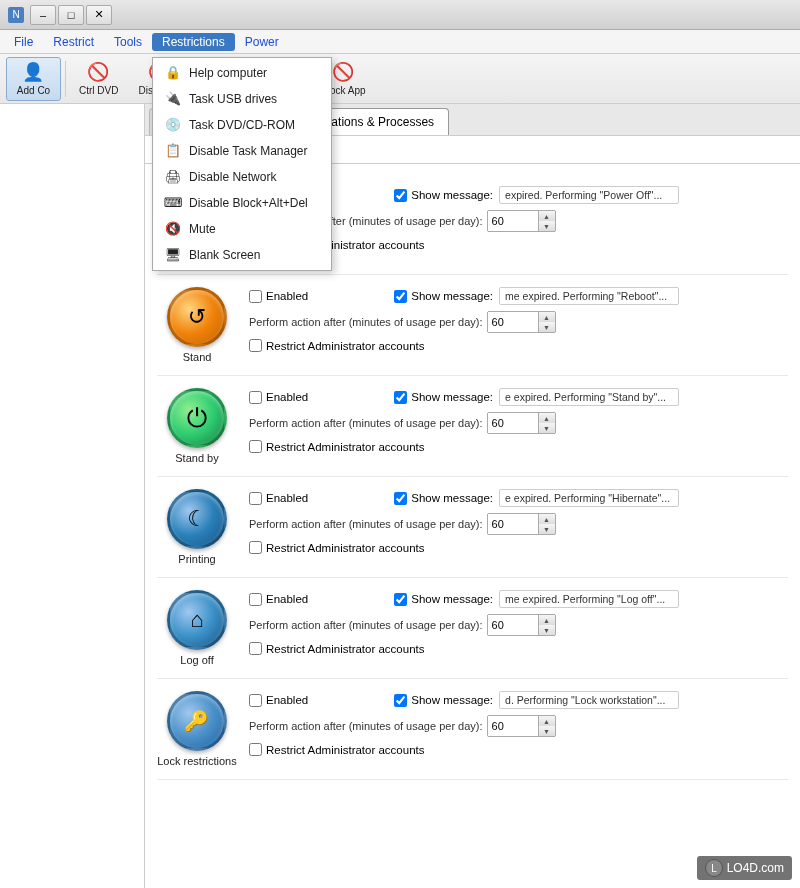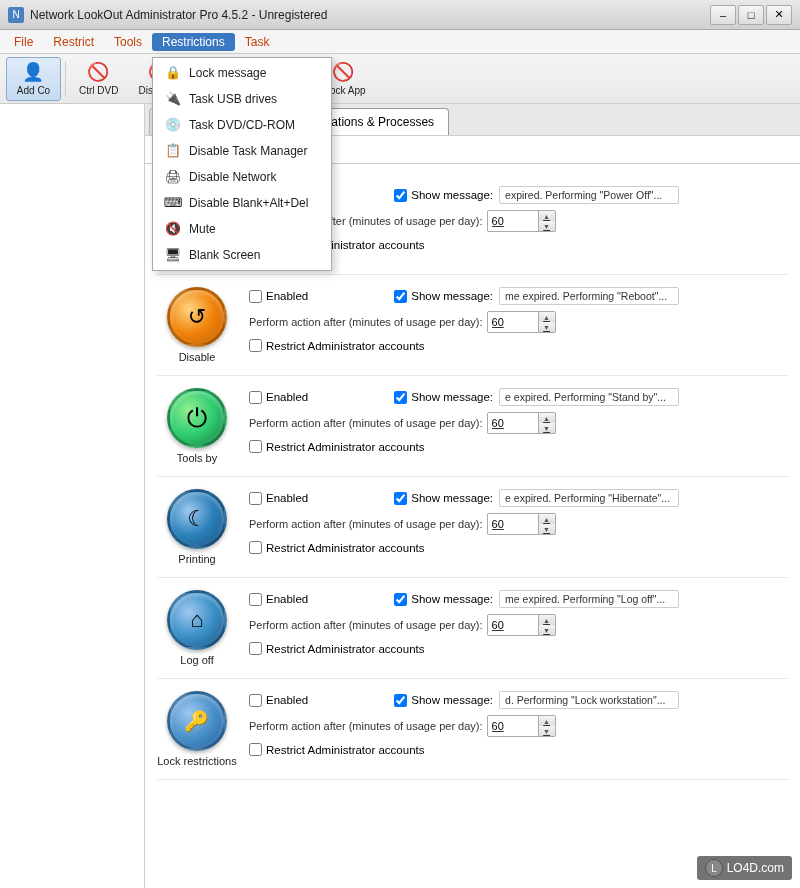--- a/index.html
+++ b/index.html
@@ -27,21 +27,21 @@
       display: flex;
       align-items: center;
       border-bottom: 1px solid #ccc;
       padding: 0 4px;
     }
     .menu-item {
       padding: 2px 10px;
       cursor: pointer;
       border-radius: 3px;
       font-size: 12px;
-      color: #c2410c;
+      color: #1d4ed8;
       height: 100%;
       display: flex;
       align-items: center;
     }
     .menu-item.active { background: #3a78c1; color: white; }
 
     
     .dropdown-container {
       position: relative;
       display: inline-block;
@@ -240,21 +240,20 @@
       gap: 4px;
       font-size: 11px;
       color: #333;
     }
     .spinner-wrap {
       display: flex;
       align-items: flex-start;
       border: 1px solid #aaa;
       border-radius: 2px;
       background: #0f172a;
-      text-decoration: underline;
     }
     .spinner-input {
       width: 50px;
       height: 20px;
       border: none;
       outline: none;
       padding: 0 4px;
       font-size: 11px;
     }
     .spinner-btns {
@@ -304,71 +303,70 @@
     .watermark-logo { width: 18px; height: 18px; background: #555; border-radius: 50%; display: flex; align-items: center; justify-content: center; font-size: 10px; }
 
     
     .toolbar-sep { width: 1px; height: 36px; background: #ccc; margin: 0 2px; }
   </style>
 </head>
 <body>
 
 <div class="title-bar">
   <div class="title-bar-icon">N</div>
-  <span class="title-bar-text">Network LookOut Administrator Pro 4.5.2 - Unregistered</span>
   <div class="title-bar-buttons">
     <div class="title-btn">–</div>
     <div class="title-btn">□</div>
     <div class="title-btn close">✕</div>
   </div>
 </div>
 
 <div class="menu-bar">
   <div class="menu-item">File</div>
   <div class="menu-item">Restrict</div>
   <div class="menu-item">Tools</div>
   <div class="dropdown-container">
     <div class="menu-item active">Restrictions</div>
 
     <div class="dropdown-menu">
       <div class="dropdown-item">
         <span class="menu-icon-img">🔒</span>
-        <span>Lock message</span>
+        <span>Help computer</span>
       </div>
       <div class="dropdown-item">
         <span class="menu-icon-img">🔌</span>
         <span>Task USB drives</span>
       </div>
       <div class="dropdown-item">
         <span class="menu-icon-img">💿</span>
         <span>Task DVD/CD-ROM</span>
       </div>
       <div class="dropdown-item">
         <span class="menu-icon-img">📋</span>
         <span>Disable Task Manager</span>
       </div>
       <div class="dropdown-item">
         <span class="menu-icon-img">🖨</span>
         <span>Disable Network</span>
       </div>
       <div class="dropdown-item">
         <span class="menu-icon-img">⌨</span>
-        <span>Disable Blank+Alt+Del</span>
+        <span>Disable Block+Alt+Del</span>
       </div>
       <div class="dropdown-item">
         <span class="menu-icon-img">🔇</span>
         <span>Mute</span>
       </div>
       <div class="dropdown-item">
         <span class="menu-icon-img">🖥</span>
         <span>Blank Screen</span>
       </div>
     </div>
   </div>
-  <div class="menu-item">Task</div>
+  <div class="menu-item">Power</div>
 </div>
 
 <div class="toolbar">
   <div class="toolbar-btn add-co">
     <span class="toolbar-icon">👤</span>
     <span>Add Co</span>
   </div>
   <div class="toolbar-sep"></div>
   <div class="toolbar-btn">
     <span class="toolbar-icon">🚫</span>
@@ -451,21 +449,21 @@
               <input type="checkbox" style="">
               <span>Restrict Administrator accounts</span>
             </label>
           </div>
         </div>
       </div>
 
       <div class="action-row">
         <div class="action-icon-wrap">
           <div class="action-icon icon-orange" style="font-size:22px;">↺</div>
-          <span class="action-label">Disable</span>
+          <span class="action-label">Stand</span>
         </div>
         <div class="settings-panel">
           <div class="setting-row">
             <label>
               <input type="checkbox" style="">
               <span>Enabled</span>
             </label>
             <label style="margin-left:80px;">
               <input type="checkbox" checked="" style="">
               <span>Show message:</span>
@@ -487,21 +485,21 @@
               <input type="checkbox" style="">
               <span>Restrict Administrator accounts</span>
             </label>
           </div>
         </div>
       </div>
 
       <div class="action-row">
         <div class="action-icon-wrap">
           <div class="action-icon icon-green">⏻</div>
-          <span class="action-label">Tools by</span>
+          <span class="action-label">Stand by</span>
         </div>
         <div class="settings-panel">
           <div class="setting-row">
             <label>
               <input type="checkbox" style="">
               <span>Enabled</span>
             </label>
             <label style="margin-left:80px;">
               <input type="checkbox" checked="" style="">
               <span>Show message:</span>

